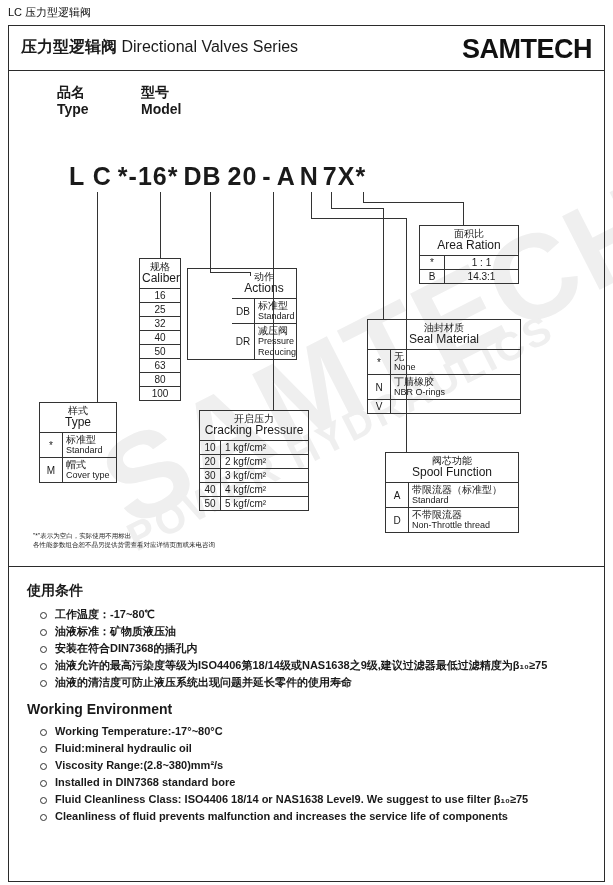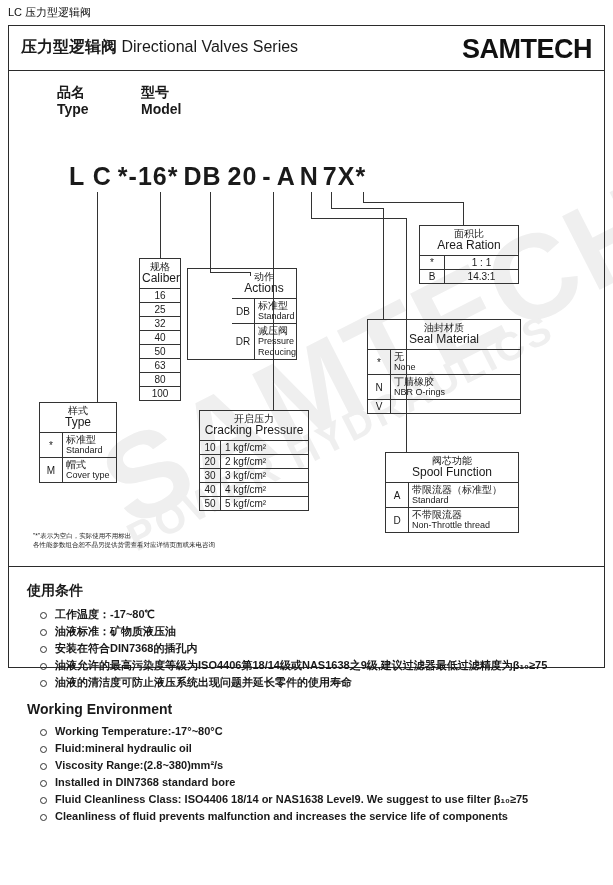--- a/index.html
+++ b/index.html
@@ -32,21 +32,21 @@
   .doc-title{
     font-size:11px;
     padding:5px 24px 0 8px;
     color:#111;
   }
 
   
   .frame{
     margin:5px 8px 0 8px;
     border:1px solid #2b2b2b;
-    height:643px;
+    height:857px;
     position:relative;
     box-sizing:border-box;
   }
   .header{
     border-bottom:1px solid #2b2b2b;
     height:44px;
     position:relative;
   }
   .header-title{
     position:absolute;left:12px;top:11px;

